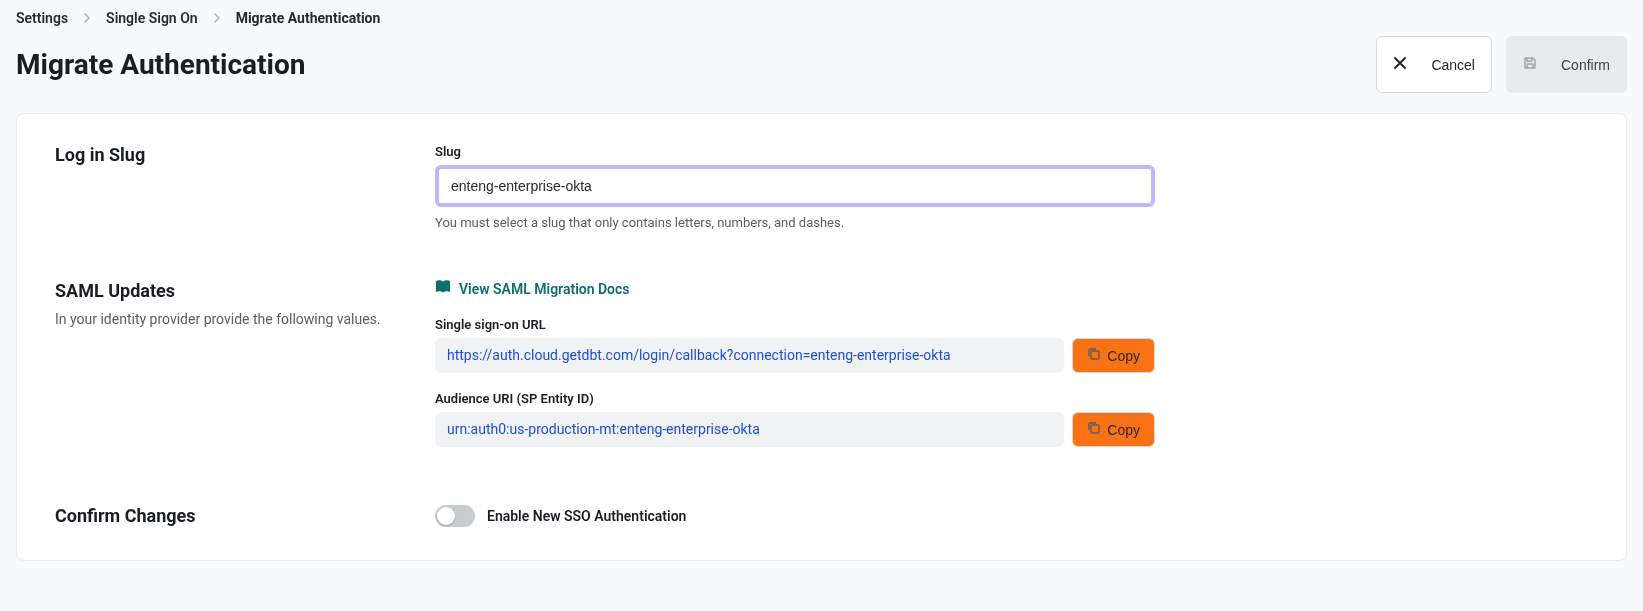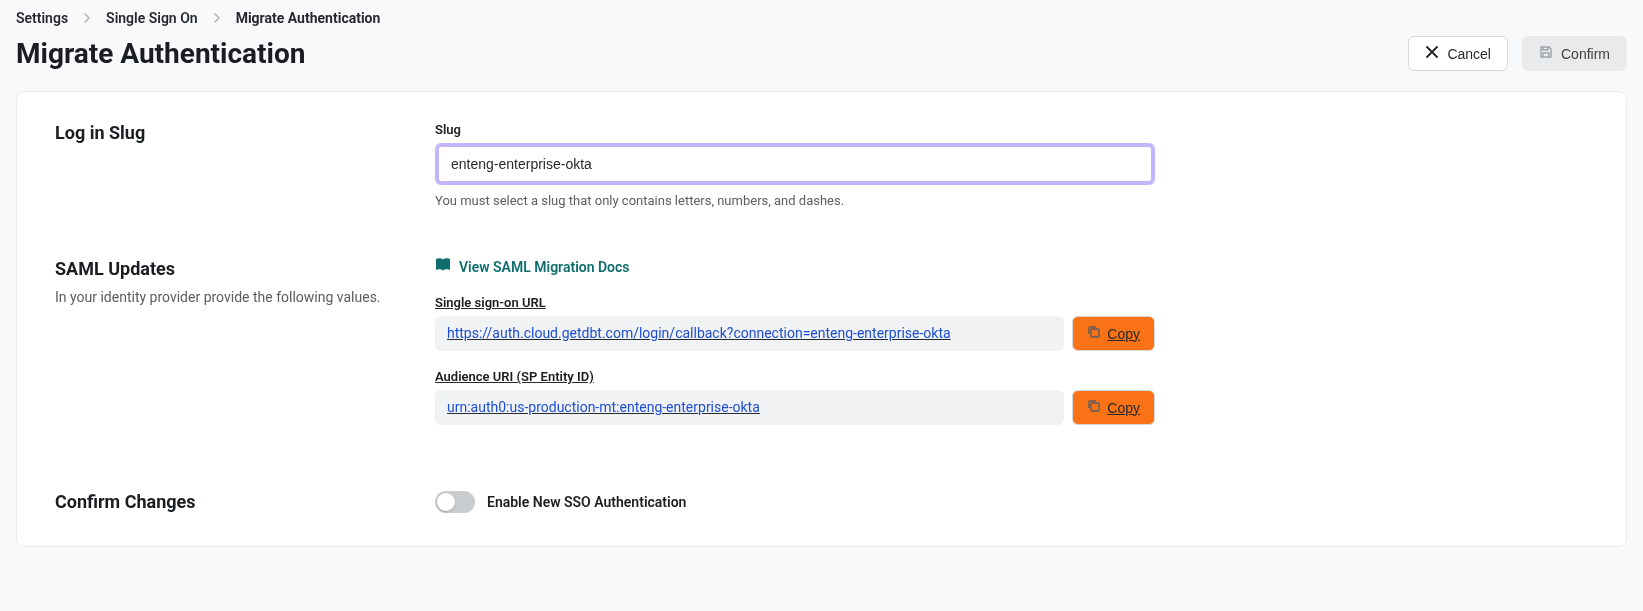--- a/index.html
+++ b/index.html
@@ -43,22 +43,22 @@
     font-weight: 700;
     color: #1a1d21;
   }
   .header-actions {
     display: flex;
     gap: 14px;
   }
   .btn {
     display: inline-flex;
     align-items: center;
-    gap: 8px;
-    padding: 8px 16px;
+    gap: 24px;
+    padding: 19px 16px;
     border-radius: 6px;
     font-size: 14px;
     font-weight: 500;
     cursor: pointer;
     border: 1px solid transparent;
   }
   .btn-cancel {
     background: #fff;
     border-color: #d6d9dc;
     color: #262a2e;
@@ -181,21 +181,21 @@
     height: 18px;
     background: #fff;
     border-radius: 50%;
     box-shadow: 0 1px 2px rgba(0,0,0,0.2);
   }
   .toggle-label {
     font-size: 14px;
     font-weight: 600;
     color: #1a1d21;
   }
-  .field-block { margin-bottom: 16px; text-decoration: underline; }
+  .field-block { margin-bottom: 8px; }
 </style>
 </head>
 <body>
 
 <div class="page">
 
   <nav class="breadcrumb">
     <a href="#">Settings</a>
     <span class="chev">
       <svg width="10" height="10" viewBox="0 0 10 10">

